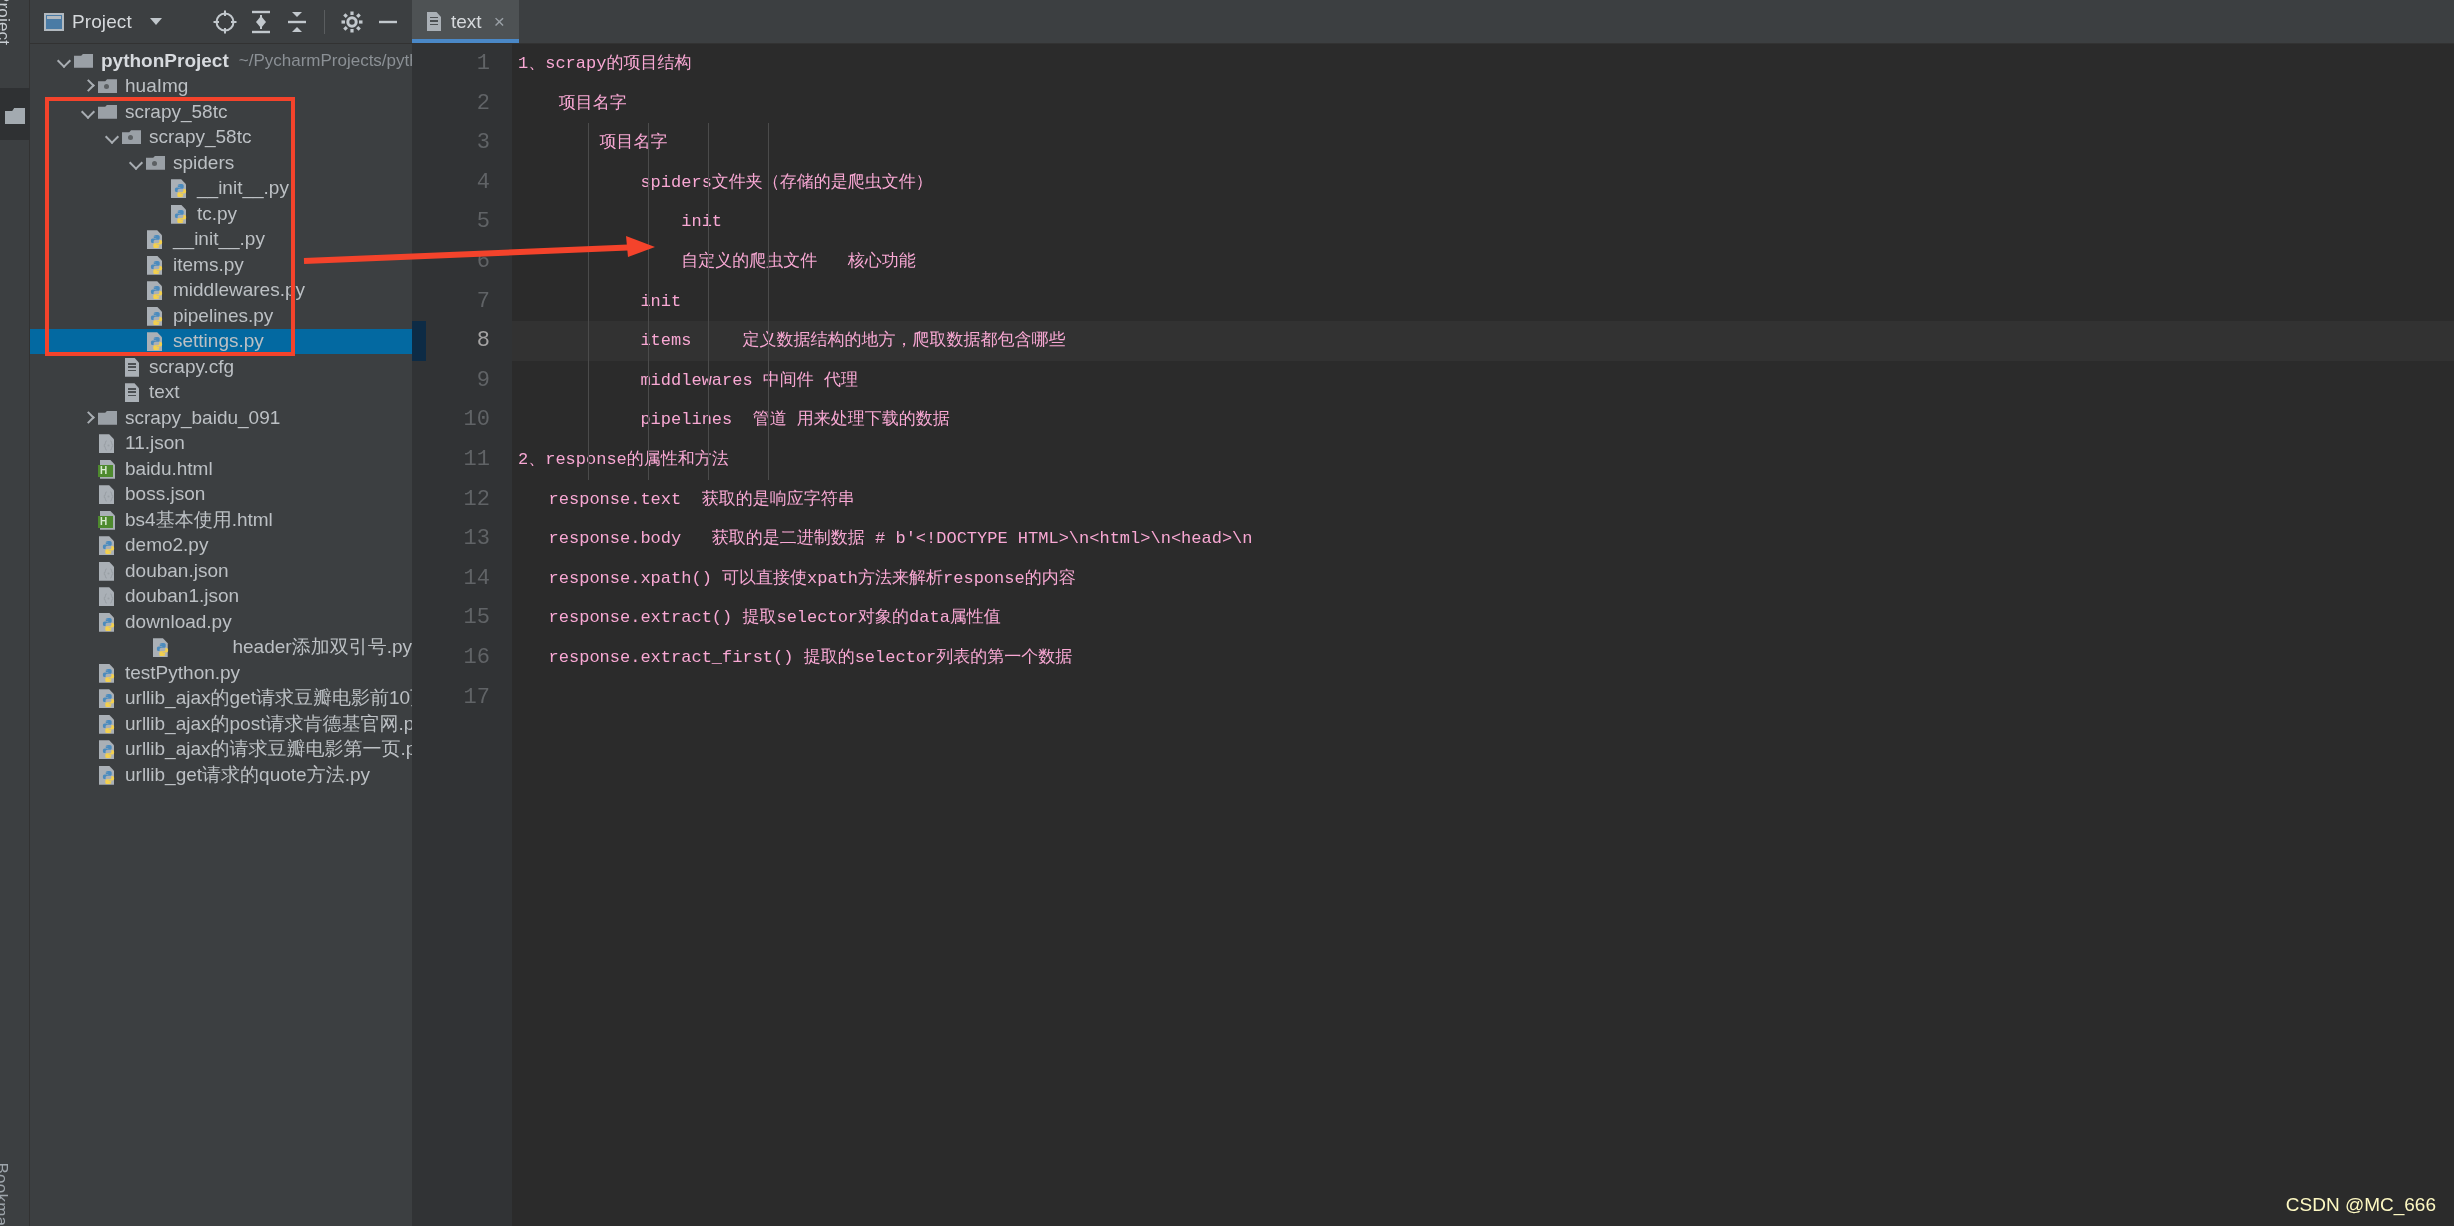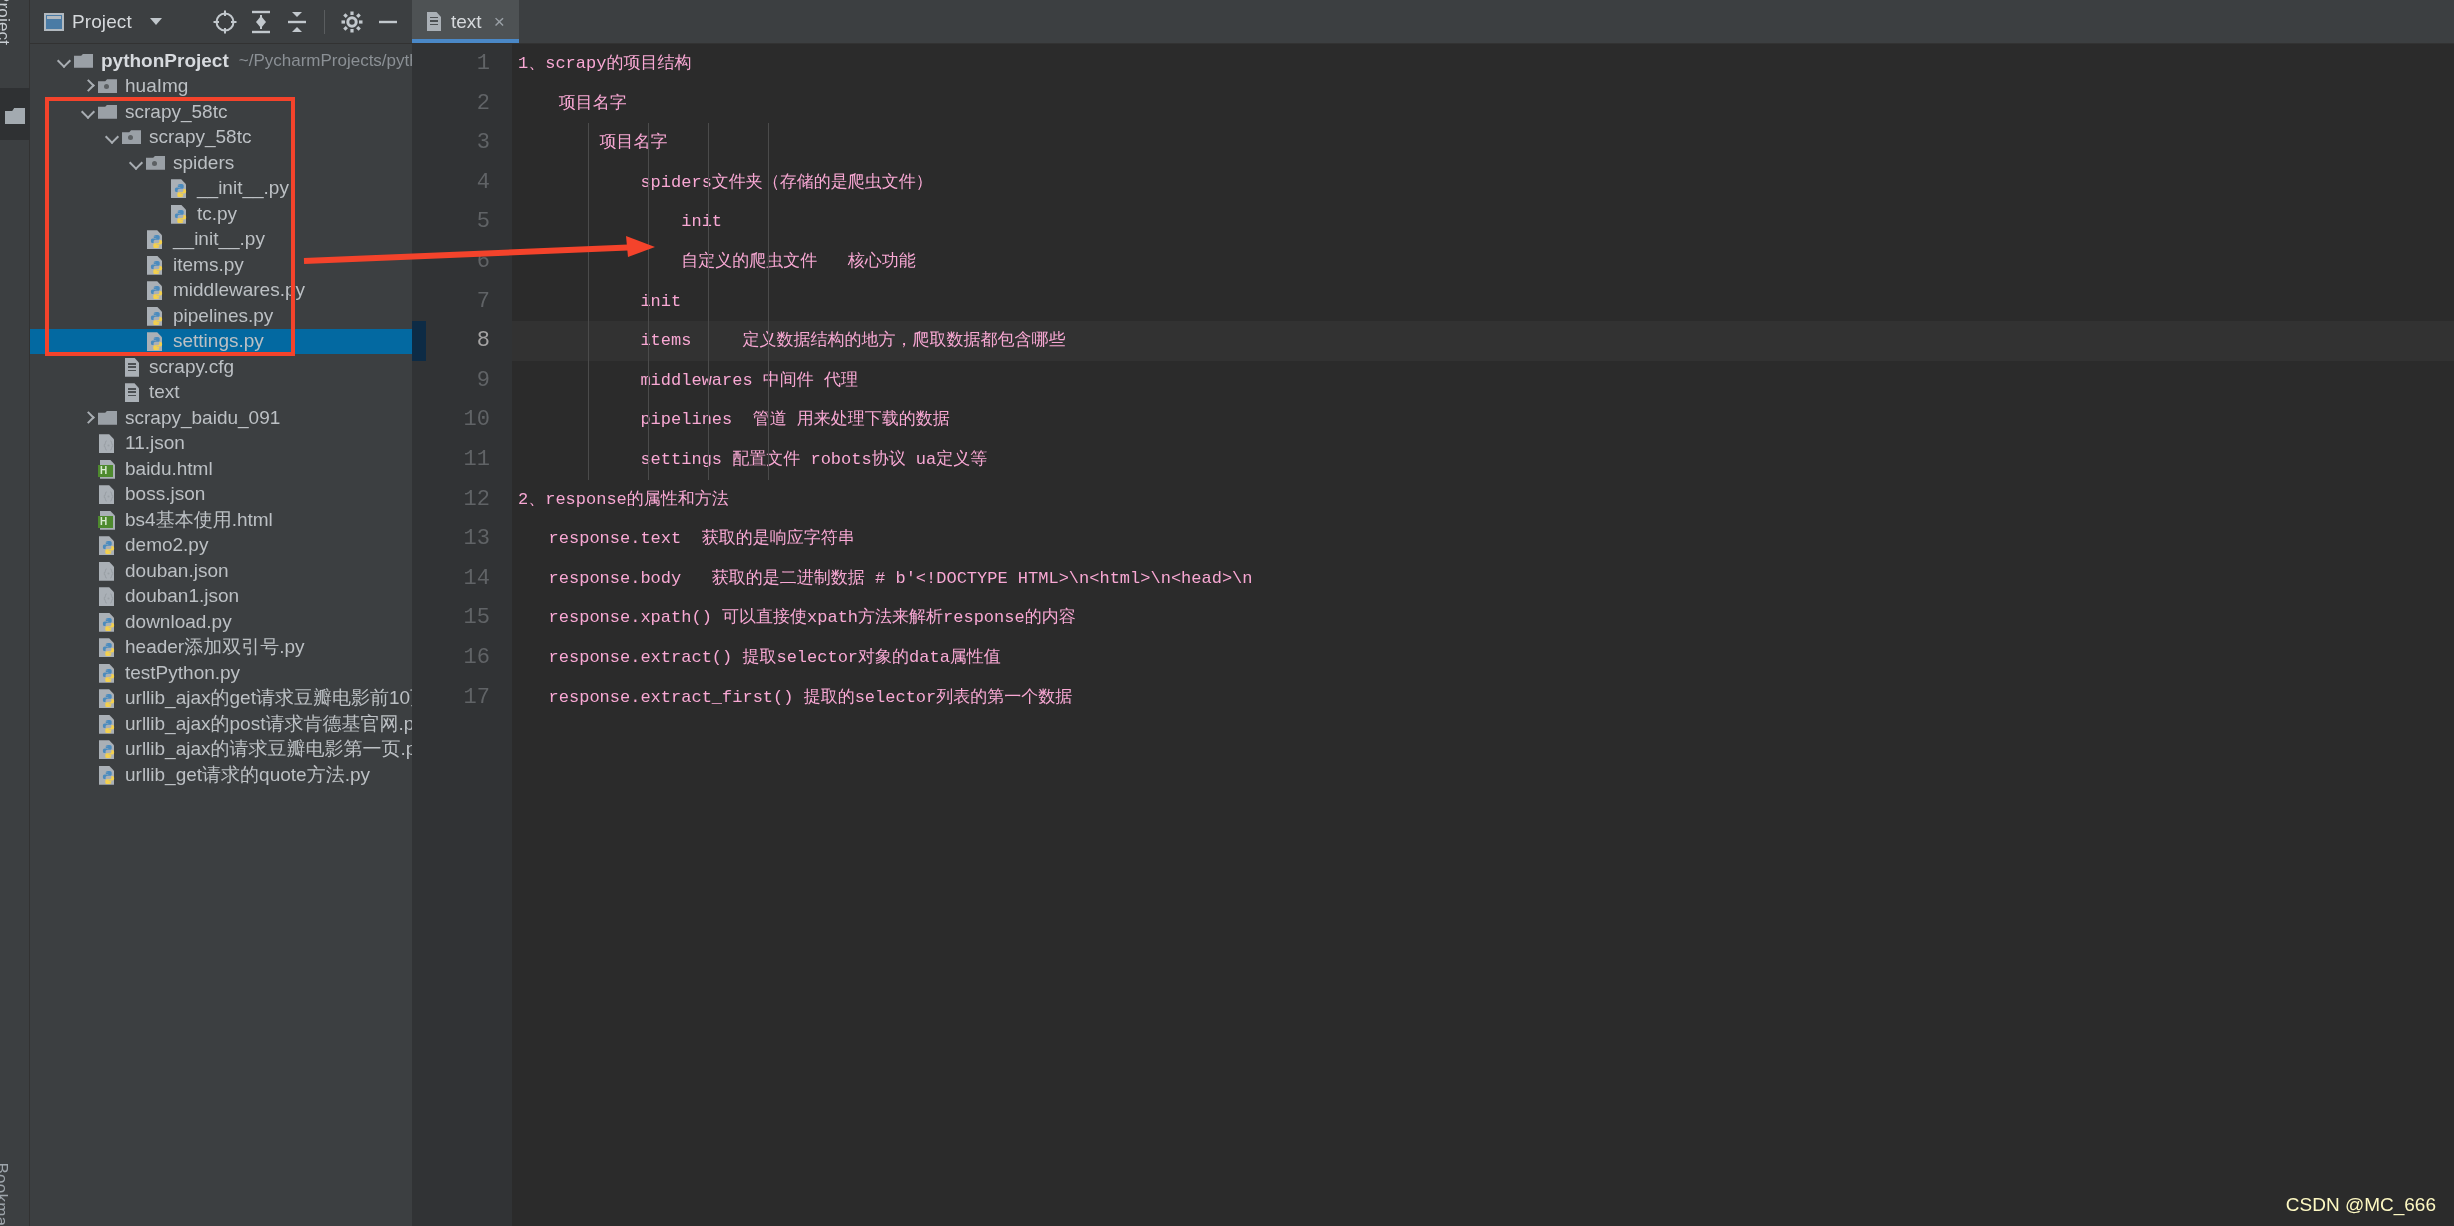--- a/index.html
+++ b/index.html
@@ -504,21 +504,21 @@
         <div class="row" style="padding-left: 50px; align-items: center;">
           <span class="arrow"></span>
           <span class="ficon py">
             <svg class="pyg" viewBox="0 0 16 16">
               <path d="M7.6 1c-2 0-2.5.8-2.5 1.8v1.4h2.7v.5H3.9C2.7 4.7 2 5.5 2 7.1c0 1.6.6 2.5 1.9 2.5h1V8.1c0-1.2.9-2 2-2h2.7c1 0 1.8-.7 1.8-1.7V2.8C11.4 1.8 10.6 1 9.5 1H7.6zm-1.3.9c.3 0 .5.2.5.5s-.2.5-.5.5-.5-.2-.5-.5.2-.5.5-.5z" fill="#4b8bbe"></path>
               <path d="M8.4 15c2 0 2.5-.8 2.5-1.8v-1.4H8.2v-.5h3.9c1.2 0 1.9-.8 1.9-2.4 0-1.6-.6-2.5-1.9-2.5h-1v1.5c0 1.2-.9 2-2 2H6.4c-1 0-1.8.7-1.8 1.7v1.6c0 1 .8 1.8 1.9 1.8h1.9zm1.3-.9c-.3 0-.5-.2-.5-.5s.2-.5.5-.5.5.2.5.5-.2.5-.5.5z" fill="#f3d04e"></path>
             </svg>
           </span>
           <span>download.py</span>
         </div>
-        <div class="row" style="padding-left: 50px;">
+        <div class="row" style="padding-left: 50px; justify-content: space-between;">
           <span class="arrow"></span>
           <span class="ficon py">
             <svg class="pyg" viewBox="0 0 16 16">
               <path d="M7.6 1c-2 0-2.5.8-2.5 1.8v1.4h2.7v.5H3.9C2.7 4.7 2 5.5 2 7.1c0 1.6.6 2.5 1.9 2.5h1V8.1c0-1.2.9-2 2-2h2.7c1 0 1.8-.7 1.8-1.7V2.8C11.4 1.8 10.6 1 9.5 1H7.6zm-1.3.9c.3 0 .5.2.5.5s-.2.5-.5.5-.5-.2-.5-.5.2-.5.5-.5z" fill="#4b8bbe"></path>
               <path d="M8.4 15c2 0 2.5-.8 2.5-1.8v-1.4H8.2v-.5h3.9c1.2 0 1.9-.8 1.9-2.4 0-1.6-.6-2.5-1.9-2.5h-1v1.5c0 1.2-.9 2-2 2H6.4c-1 0-1.8.7-1.8 1.7v1.6c0 1 .8 1.8 1.9 1.8h1.9zm1.3-.9c-.3 0-.5-.2-.5-.5s.2-.5.5-.5.5.2.5.5-.2.5-.5.5z" fill="#f3d04e"></path>
             </svg>
           </span>
           <span>header添加双引号.py</span>
         </div>
         <div class="row" style="padding-left: 50px;">
@@ -609,21 +609,20 @@
           <div class="codeline">1、scrapy的项目结构</div>
           <div class="codeline">    项目名字</div>
           <div class="codeline">        项目名字</div>
           <div class="codeline">            spiders文件夹（存储的是爬虫文件）</div>
           <div class="codeline">                init</div>
           <div class="codeline">                自定义的爬虫文件   核心功能</div>
           <div class="codeline">            init</div>
           <div class="codeline current">            items     定义数据结构的地方，爬取数据都包含哪些</div>
           <div class="codeline">            middlewares 中间件 代理</div>
           <div class="codeline">            pipelines  管道 用来处理下载的数据</div>
-          <div class="codeline">            settings 配置文件 robots协议 ua定义等</div>
           <div class="codeline">2、response的属性和方法</div>
           <div class="codeline">   response.text  获取的是响应字符串</div>
           <div class="codeline">   response.body   获取的是二进制数据 # b'&lt;!DOCTYPE HTML&gt;\n&lt;html&gt;\n&lt;head&gt;\n</div>
           <div class="codeline">   response.xpath() 可以直接使xpath方法来解析response的内容</div>
           <div class="codeline">   response.extract() 提取selector对象的data属性值</div>
           <div class="codeline">   response.extract_first() 提取的selector列表的第一个数据</div>
           <div class="indentguide" style="left: 76px; top: 79.2px; height: 356.4px; bottom: auto;"></div>
           <div class="indentguide" style="left: 136px; top: 79.2px; height: 356.4px; bottom: auto;"></div>
           <div class="indentguide" style="left: 196px; top: 79.2px; height: 356.4px; bottom: auto;"></div>
           <div class="indentguide" style="left: 256px; top: 79.2px; height: 356.4px; bottom: auto;"></div>

